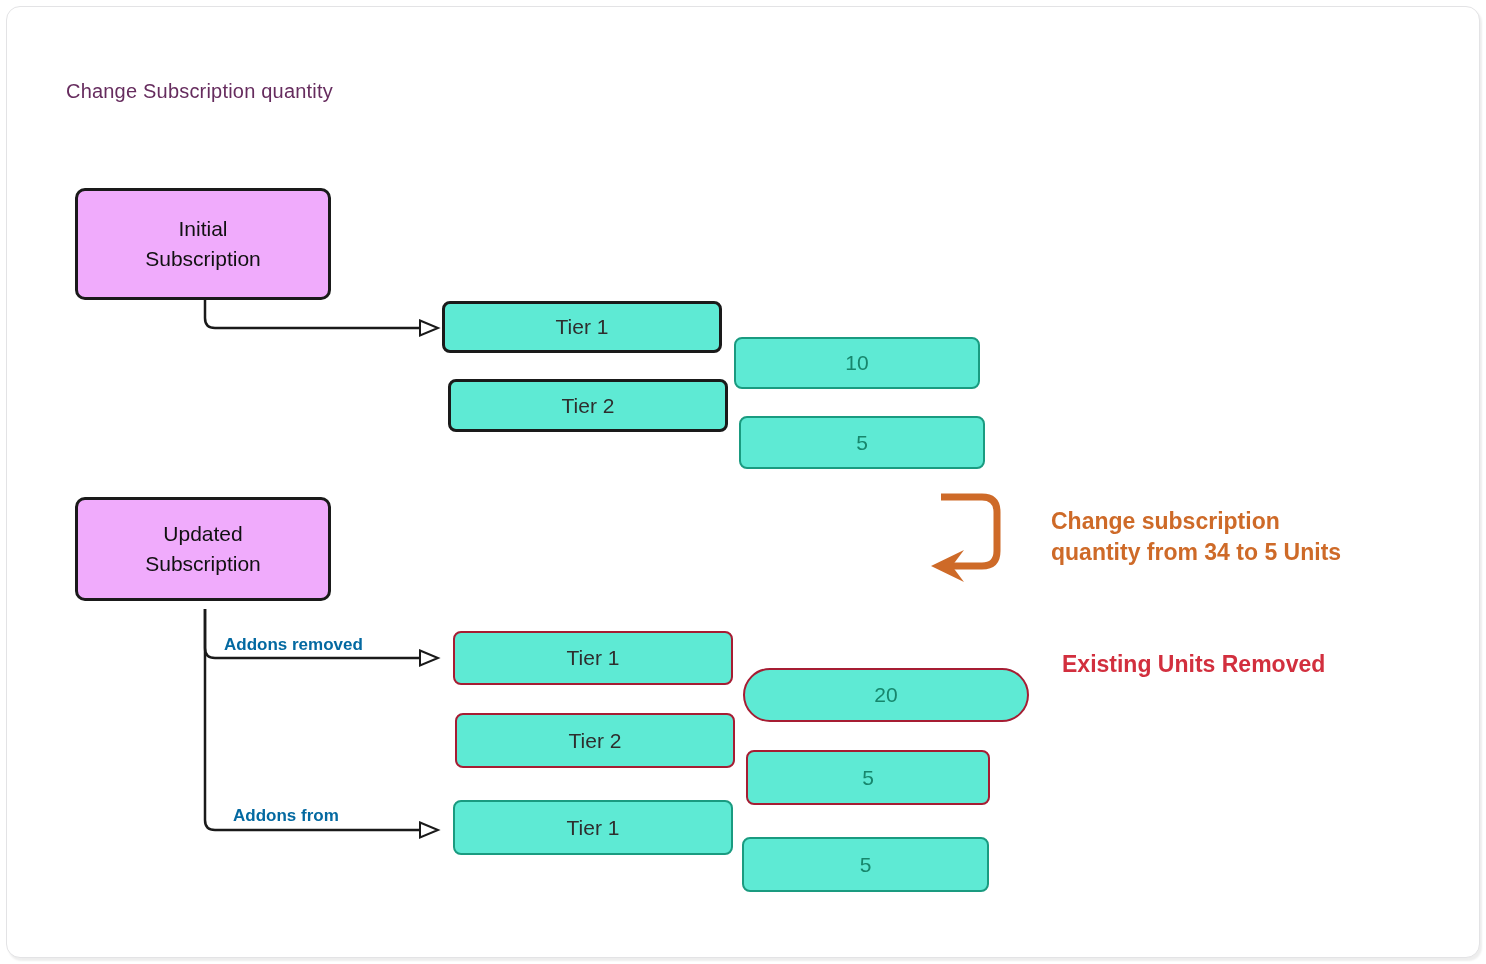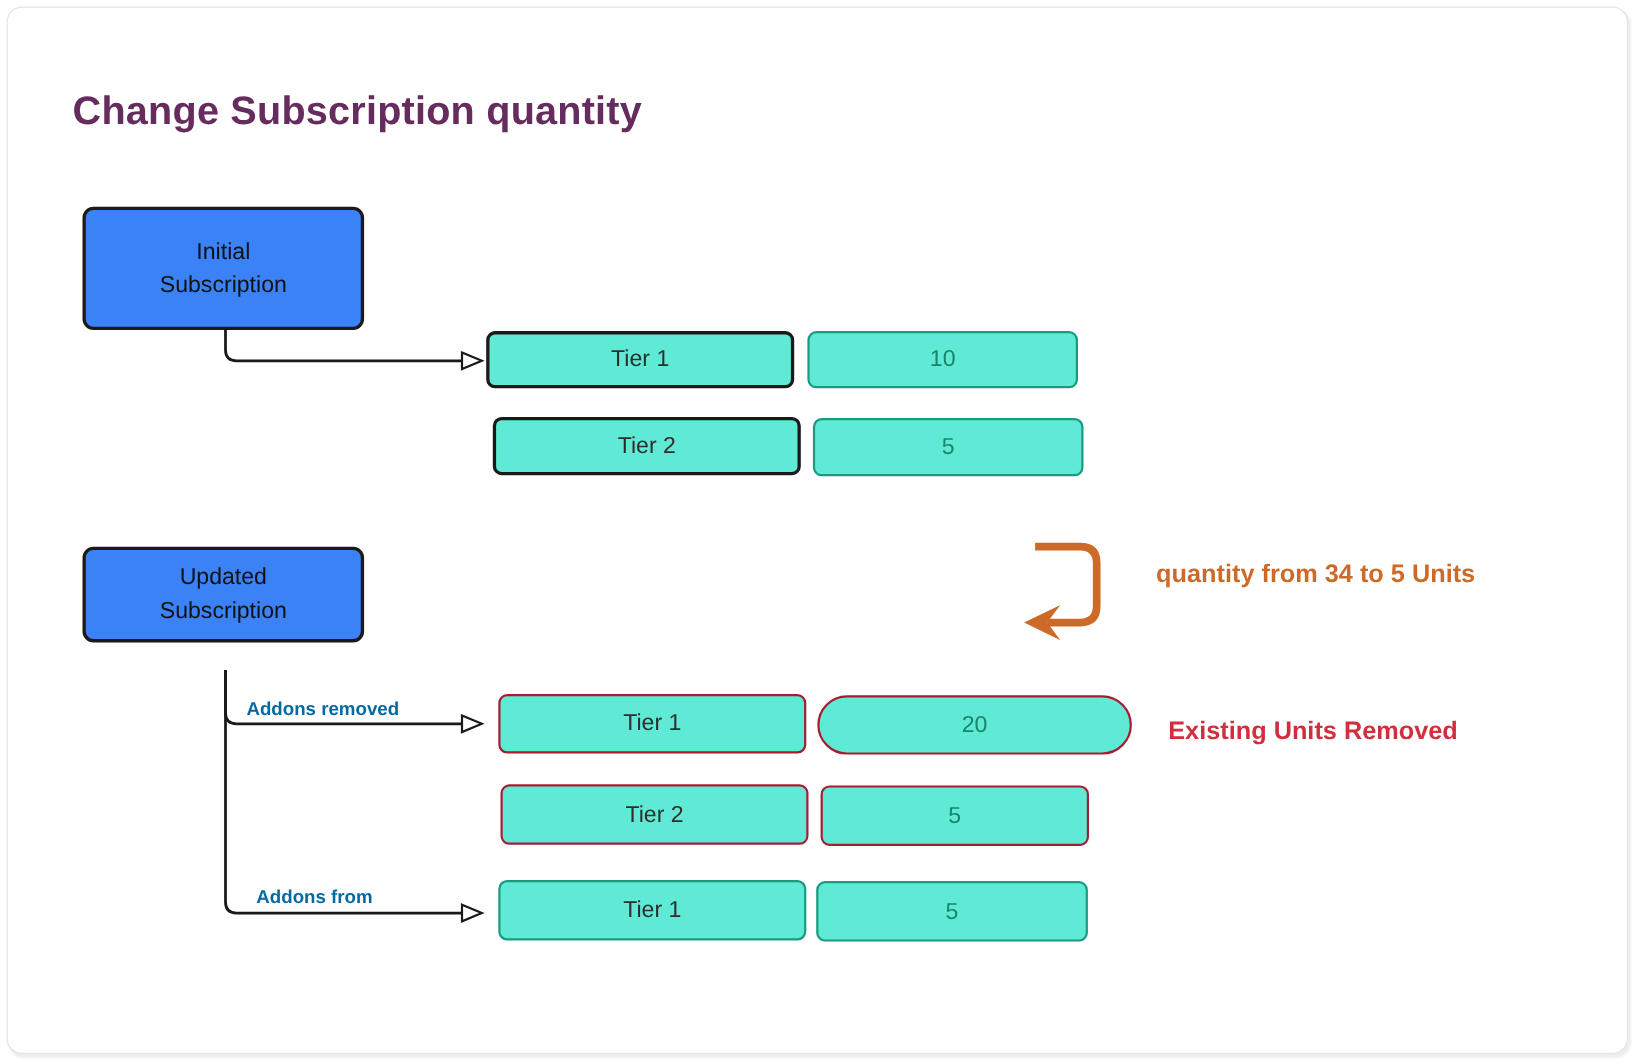--- a/index.html
+++ b/index.html
@@ -6,34 +6,34 @@
   body{
     width:1486px;height:964px;position:relative;background:#ffffff;
     font-family:"Liberation Sans", sans-serif;overflow:hidden;
   }
   .card{
     position:absolute;inset:6px;background:#ffffff;border:1px solid #e3e3e5;
     border-radius:14px;box-shadow:2px 3px 2px rgba(0,0,0,0.07);
   }
   .abs{position:absolute;box-sizing:border-box;}
   .title{
-    font-size:36px;font-weight:bold;color:var(--title-purple,#662c5e);
+    font-size:20px;font-weight:normal;color:var(--title-purple,#662c5e);
     letter-spacing:.2px;
   }
   .node{
-    border:3px solid var(--ink,#1a1a1a);border-radius:10px;background:#3b82f6;
+    border:3px solid var(--ink,#1a1a1a);border-radius:10px;background:#f0abfc;
     display:flex;flex-direction:column;align-items:center;justify-content:center;
     font-size:21px;color:#111;line-height:1.45;text-align:center;
   }
   .pill{
     border-radius:8px;background:#5eead4;display:flex;align-items:center;justify-content:center;
     font-size:21px;
   }
   .pill.tier{color:#2e2e2e;}
-  .pill.qty{color:var(--teal-text,#17866c);}
+  .pill.qty{color:var(--teal-text,#17866c);margin-top:36px;}
   .b-black{border:3px solid var(--ink,#1a1a1a);}
   .b-teal{border:2.5px solid var(--teal,#1a9b80);}
   .b-red{border:2.5px solid var(--dark-red,#a61d33);}
   .edge-label{font-size:17px;font-weight:bold;color:#0369a1;}
   .note-orange{
     font-size:23px;font-weight:bold;color:var(--orange,#ce6a28);line-height:1.35;
   }
   .note-red{
     font-size:23px;font-weight:bold;color:var(--note-red,#d22f3e);
   }
@@ -77,34 +77,35 @@
   <span>Initial</span>
   <span>Subscription</span>
 </div>
 
 <div class="abs pill tier b-black" style="left:442px;top:301px;width:280px;height:52px;">Tier 1</div>
 <div class="abs pill qty b-teal" style="left:734px;top:301px;width:246px;height:52px;">10</div>
 
 <div class="abs pill tier b-black" style="left:448px;top:379px;width:280px;height:53px;">Tier 2</div>
 <div class="abs pill qty b-teal" style="left:739px;top:380px;width:246px;height:53px;">5</div>
 
-<div class="abs node" style="left:75px;top:497px;width:256px;height:87px;">
+<div class="abs node" style="left:75px;top:497px;width:256px;height:104px;">
   <span>Updated</span>
   <span>Subscription</span>
 </div>
 
 <div class="abs edge-label" style="left:224px;top:635px;">Addons removed</div>
 <div class="abs edge-label" style="left:233px;top:806px;">Addons from</div>
 
 <div class="abs pill tier b-red" style="left:453px;top:631px;width:280px;height:54px;">Tier 1</div>
 <div class="abs pill qty b-red" style="left:743px;top:632px;width:286px;height:54px;border-radius:27px;">20</div>
 
 <div class="abs pill tier b-red" style="left:455px;top:713px;width:280px;height:55px;">Tier 2</div>
 <div class="abs pill qty b-red" style="left:746px;top:714px;width:244px;height:55px;">5</div>
 
 <div class="abs pill tier b-teal" style="left:453px;top:800px;width:280px;height:55px;">Tier 1</div>
 <div class="abs pill qty b-teal" style="left:742px;top:801px;width:247px;height:55px;">5</div>
 
 <div class="abs note-orange" style="left:1051px;top:506px;width:360px;">
+  <div>Change subscription</div>
   <div>quantity from 34 to 5 Units</div>
 </div>
 
 <div class="abs note-red" style="left:1062px;top:651px;">Existing Units Removed</div>
 
 </body></html>

